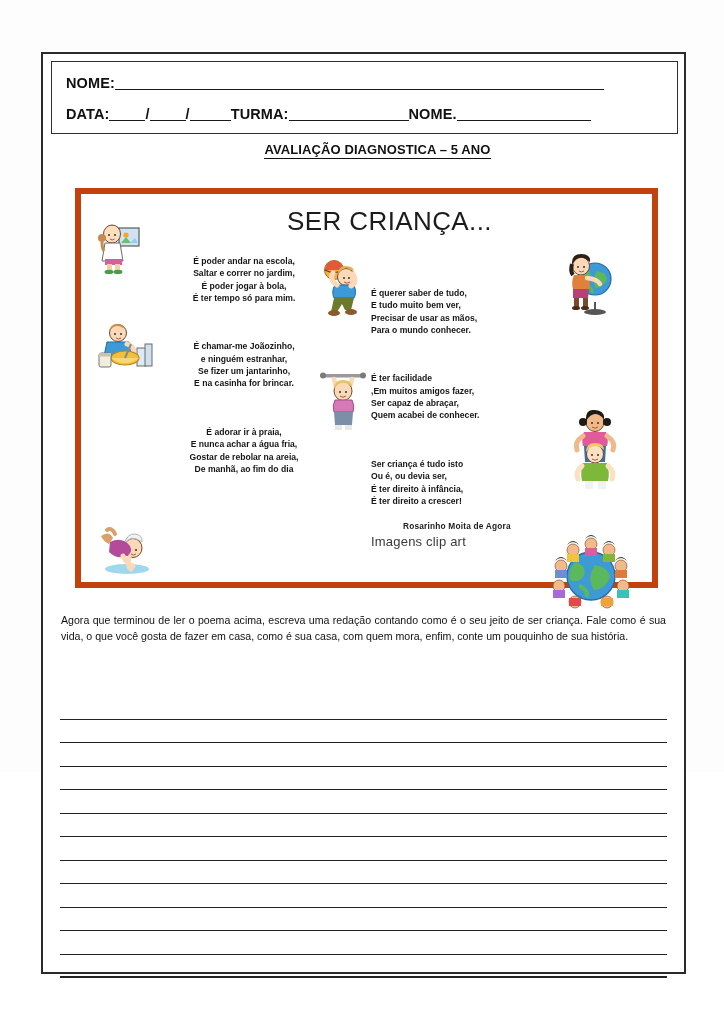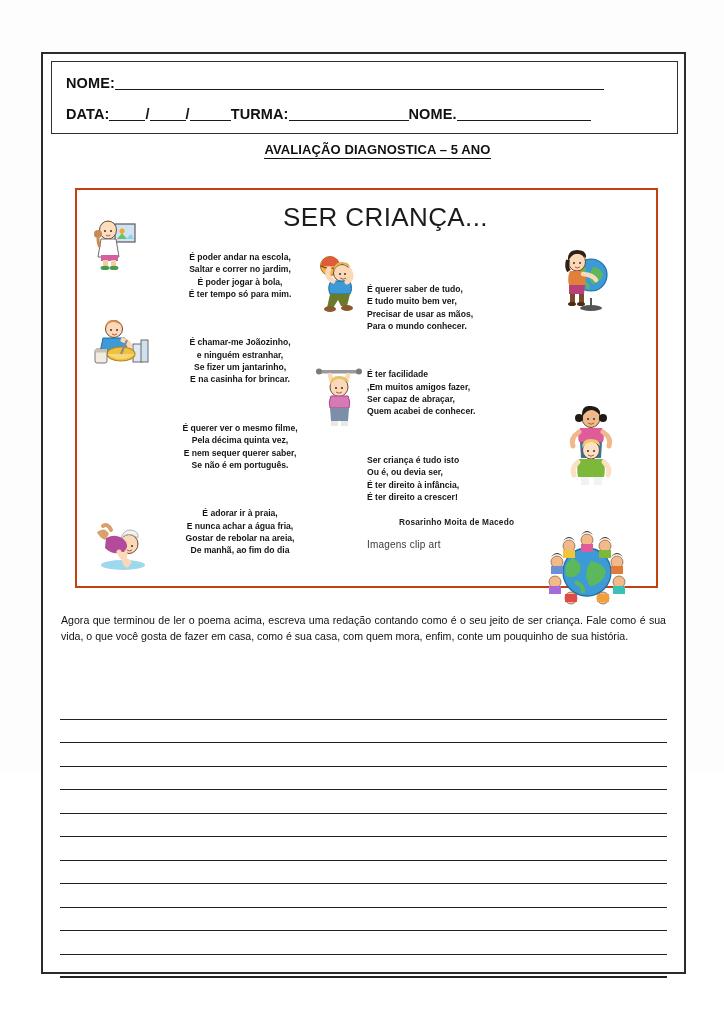--- a/index.html
+++ b/index.html
@@ -71,21 +71,21 @@
   .exam-title span {
     border-bottom: 1.6px solid #111;
     padding-bottom: 1px;
   }
 
   
   .poem-panel {
     position: absolute;
     left: 32px; top: 134px;
     width: 583px; height: 400px;
-    border: 2px solid #c2410c;
+    border: 6px solid #c2410c;
     background: #ffffff;
   }
   .poem-title {
     position: absolute;
     left: 0; top: 12px;
     width: 583px;
     text-align: center;
     font-size: 26px;
     font-weight: 400;
     letter-spacing: .4px;
@@ -108,21 +108,21 @@
 
   .credit {
     position: absolute;
     left: 290px; top: 327px;
     font-size: 8.3px;
     font-weight: 700;
     color: #1c1c1c;
     letter-spacing: .2px;
   }
   .credit .author { display: block; padding-left: 32px; }
-  .credit .src { display: block; font-weight: 400; font-size: 10px; margin-top: 12px; color: #3a3a3a; }
+  .credit .src { display: block; font-weight: 400; font-size: 13px; margin-top: 3px; color: #3a3a3a; }
 
   
   .clip { position: absolute; }
   .clip svg { display: block; }
 
   
   .instruction {
     position: absolute;
     left: 8px; top: 558px;
     width: 625px;
@@ -167,24 +167,20 @@
 
       <div class="poem-col left">
         <div class="stanza">É poder andar na escola,
 Saltar e correr no jardim,
 É poder jogar à bola,
 É ter tempo só para mim.</div>
         <div class="stanza">É chamar-me Joãozinho,
 e ninguém estranhar,
 Se fizer um jantarinho,
 E na casinha for brincar.</div>
-        <div class="stanza">É querer ver o mesmo filme,
-Pela décima quinta vez,
-E nem sequer querer saber,
-Se não é em português.</div>
         <div class="stanza">É adorar ir à praia,
 E nunca achar a água fria,
 Gostar de rebolar na areia,
 De manhã, ao fim do dia</div>
       </div>
 
       <div class="poem-col right">
         <div class="stanza">É querer saber de tudo,
 E tudo muito bem ver,
 Precisar de usar as mãos,
@@ -193,21 +189,21 @@
 ,Em muitos amigos fazer,
 Ser capaz de abraçar,
 Quem acabei de conhecer.</div>
         <div class="stanza">Ser criança é tudo isto
 Ou é, ou devia ser,
 É ter direito à infância,
 É ter direito a crescer!</div>
       </div>
 
       <div class="credit">
-        <span class="author">Rosarinho Moita de Macedo</span>
+        <span class="author">Rosarinho Moita de Agora</span>
         <span class="src">Imagens clip art</span>
       </div>
 
       <div class="clip" style="left:12px; top:24px;">
         <svg width="52" height="56" viewBox="0 0 52 56">
           <rect x="26" y="10" width="20" height="18" fill="#cfe3f5" stroke="#5a5a5a" stroke-width="1.2"></rect>
           <circle cx="33" cy="17" r="2.6" fill="#f5a623"></circle>
           <path d="M28 25 L33 19 L38 25 Z" fill="#6cbf6c"></path>
           <path d="M37 25 L42 20 L45 25 Z" fill="#8fd0f0"></path>
           <ellipse cx="19" cy="16" rx="8.5" ry="9" fill="#fddfc0" stroke="#6b4a33" stroke-width="1"></ellipse>

